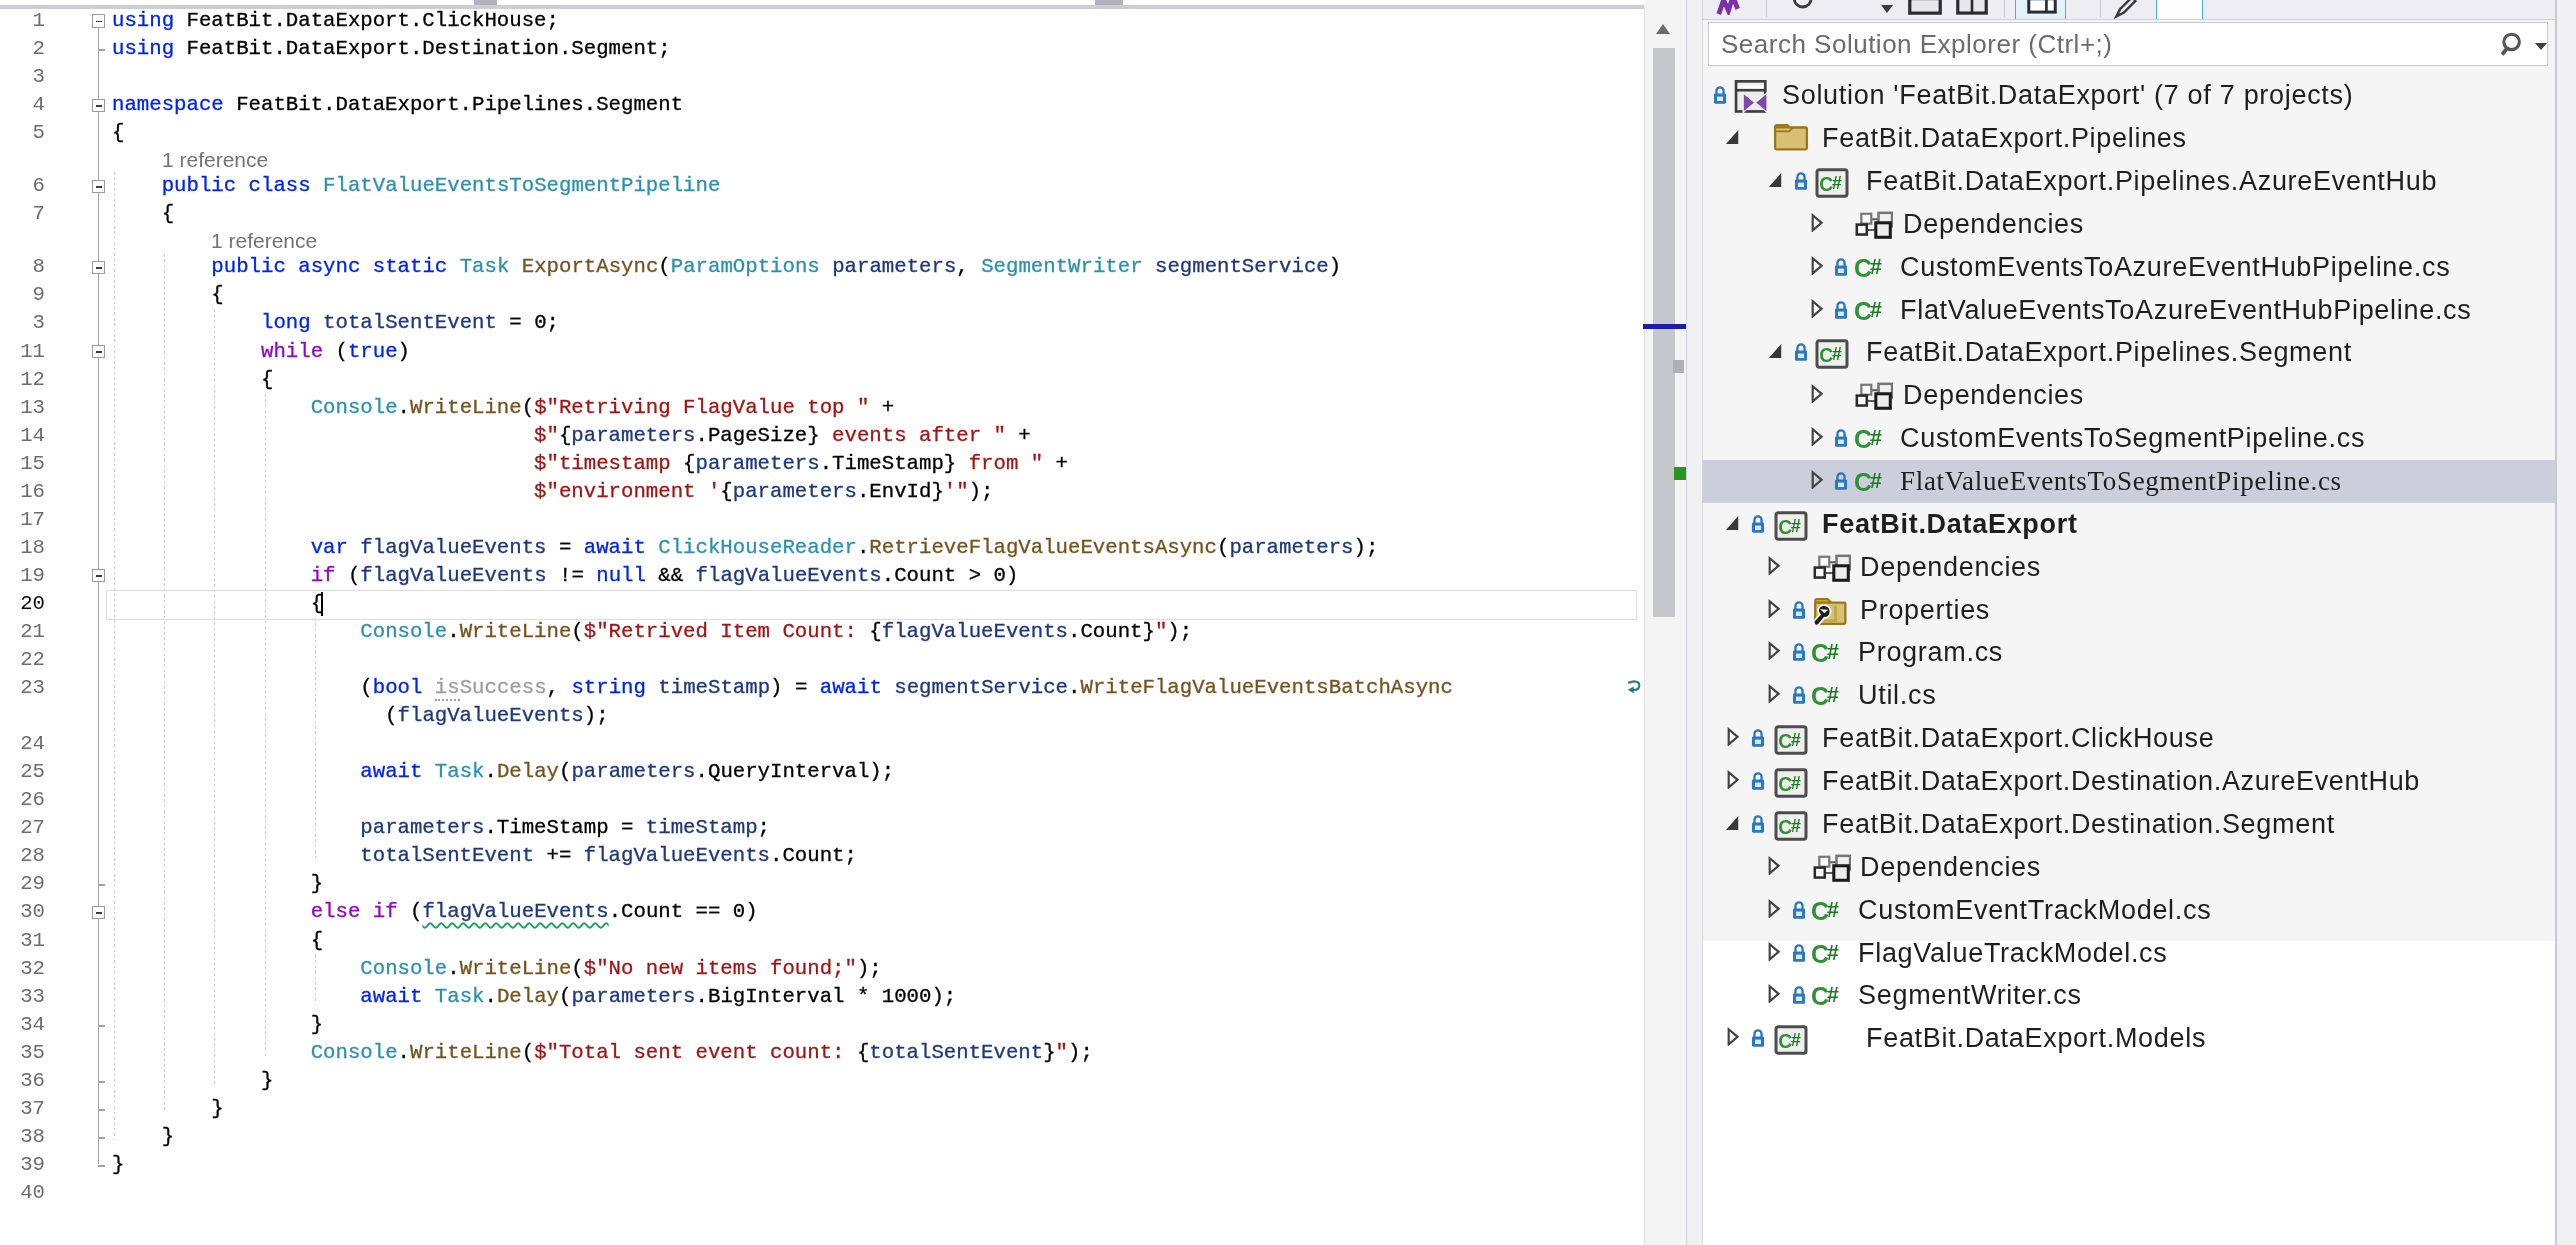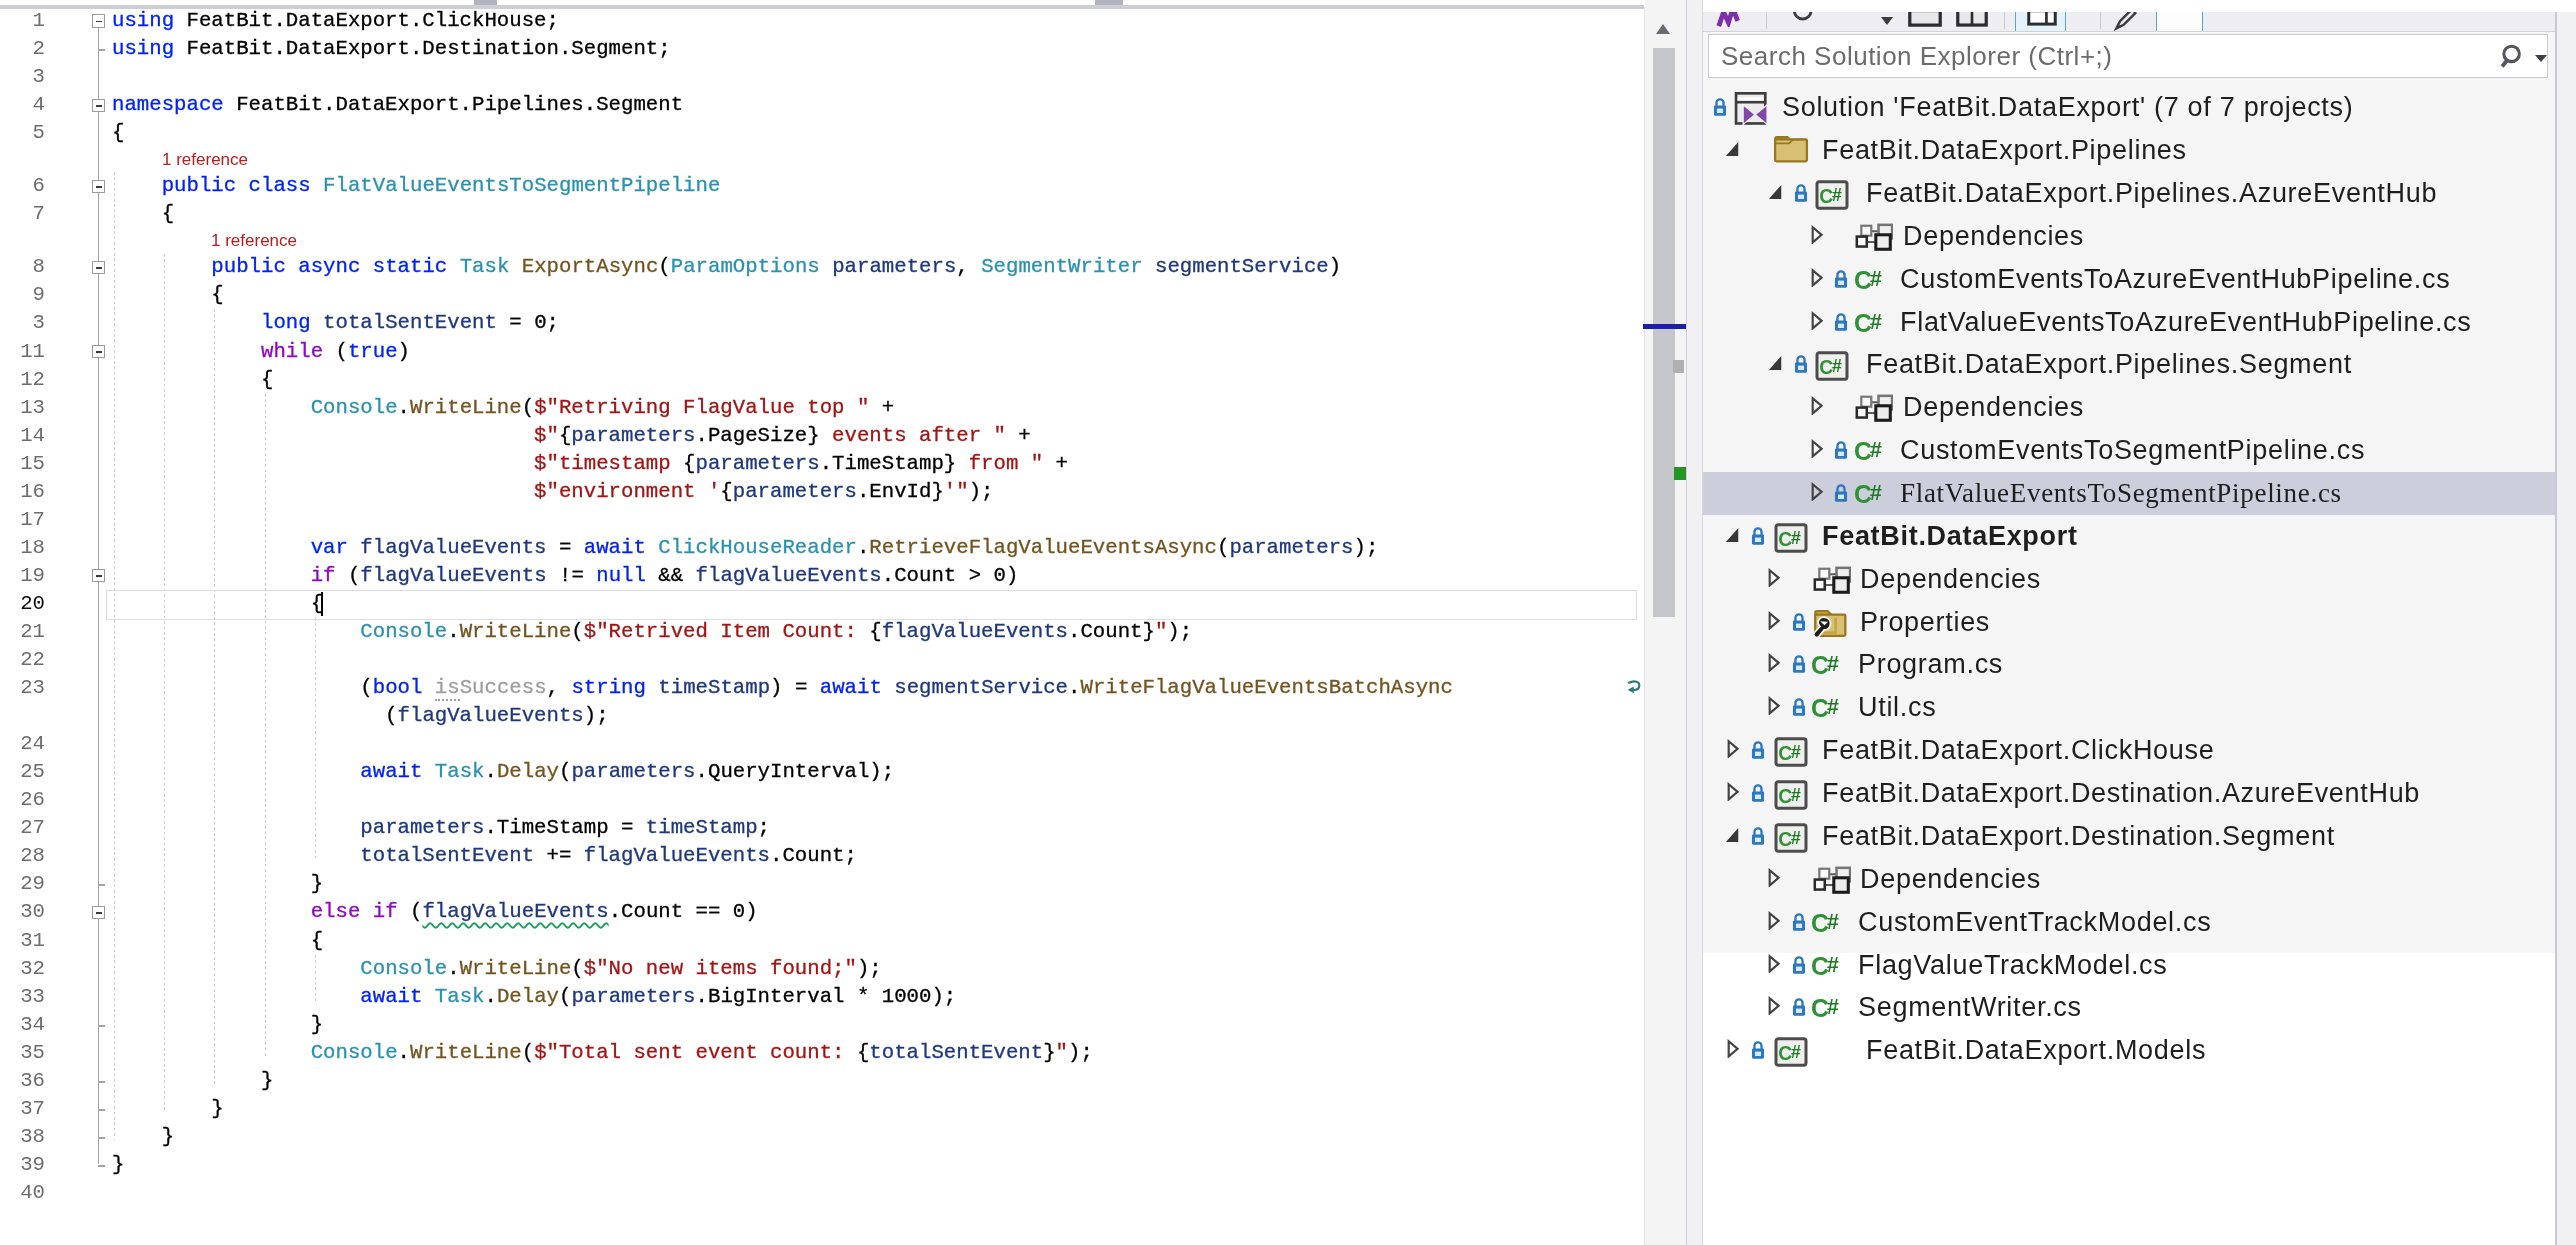--- a/index.html
+++ b/index.html
@@ -1,21 +1,21 @@
 <!DOCTYPE html>
 <html style="font-size:14.3px"><head><meta charset="utf-8"><style>
 *{margin:0;padding:0;box-sizing:border-box}
 html,body{width:2576px;height:1245px;background:#fff;overflow:hidden}
 #root{position:relative;width:2576px;height:1245px;font-family:"Liberation Sans",sans-serif;background:#fff}
 
 #ed{position:absolute;left:0;top:0;width:1644px;height:1245px;background:#fff;overflow:hidden}
 .cr{position:absolute;left:112px;white-space:pre;font-family:"Liberation Mono",monospace;font-size:20.7px;line-height:28px;height:28px;color:#010101;-webkit-text-stroke:0.3px}
 .num{position:absolute;left:0;width:45px;text-align:right;font-family:"Liberation Mono",monospace;font-size:20.7px;line-height:28px;color:#6d6d6d;font-weight:normal}
 .num.cur{color:#0a0a0a}
-.clr{position:absolute;font-size:17px;line-height:25px;color:#b91c1c}
+.clr{position:absolute;font-size:21px;line-height:25px;color:#737373}
 i,b{font-style:normal}
 .k{color:#0023f5} .c{color:#8f08c4} .t{color:#2b91af} .m{color:#74531f} .s{color:#a31515} .v{color:#1f377f}
 .fd{color:#9e9e9e} .dt{border-bottom:2.7px dotted #9e9e9e;font-weight:normal}
 .sq{text-decoration:underline wavy #19a05c 1.8px;text-underline-offset:4.5px}
 .ig{position:absolute;width:0.9px;background-image:repeating-linear-gradient(to bottom,#cdcdcd 0 2.7px,transparent 2.7px 5.4px)}
 .oline{position:absolute;width:0.9px;background:#a3a3a3}
 .fbox{position:absolute;left:92px;width:13.4px;height:13.4px;background:#fff;border:0.9px solid #9b9b9b}
 .fbox span{position:absolute;left:2.7px;top:5.4px;width:6.3px;height:1.4px;background:#3c3c3c}
 .ftick{position:absolute;left:98px;width:7.1px;height:1.8px;background:#a3a3a3}
 
@@ -27,21 +27,21 @@
 #sbborder{position:absolute;left:1644px;top:7.1px;width:0.9px;height:1238px;background:#e2e2e6}
 #sbtrack{position:absolute;left:1645px;top:0;width:41px;height:1245px;background:#f4f4f5}
 #sbthumb{position:absolute;left:1653px;top:48px;width:22px;height:569px;background:#c6c7cb}
 #sbmark-caret{position:absolute;left:1643px;top:324px;width:43px;height:4.5px;background:#1d1dad}
 #sbmark-gray{position:absolute;left:1673px;top:360px;width:10.7px;height:13.4px;background:#b0b0b4}
 #sbmark-green{position:absolute;left:1674px;top:467px;width:11.6px;height:13.4px;background:#259623}
 #sbarrow{position:absolute;left:1656px;top:24px;width:0;height:0;border-left:7.1px solid transparent;border-right:7.1px solid transparent;border-bottom:10.7px solid #6a6a75}
 
 #split{position:absolute;left:1686px;top:0;width:17px;height:1245px;background:#f1f1f3;border-left:1.8px solid #cfcfd8;border-right:0.9px solid #d6d6dd}
 
-#panel{position:absolute;left:1703px;top:12px;width:873px;height:941px;background:#f5f5f6}
+#panel{position:absolute;left:1703px;top:0;width:873px;height:941px;background:#f5f5f6}
 #ptoolbar{position:absolute;left:0;top:0;width:873px;height:19.7px;background:#eeeef2;border-bottom:0.9px solid #d2d2d9;overflow:hidden}
 .vsep{position:absolute;top:0;width:0.9px;height:17px;background:#c8c8d0}
 #searchbox{position:absolute;left:5.4px;top:22px;width:840px;height:44px;background:#fff;border:0.9px solid #c9c9d2}
 #searchbox span{position:absolute;left:11.6px;top:0;line-height:42px;font-size:26px;letter-spacing:0.5px;color:#6b6b6b}
 .trow{position:absolute;left:0;width:852px;height:43px;font-size:27px;letter-spacing:0.7px;color:#1e1e1e}
 .trow.sel{background:#cccedb}
 .ab{position:absolute} .ab svg{display:block}
 #tree{position:absolute;left:0;top:0;width:873px;height:1245px}
 #pborder{position:absolute;left:852px;top:0;width:1.8px;height:1245px;background:#c9c9d4;z-index:5}
 #pgutter{position:absolute;left:854px;top:0;width:19px;height:1245px;background:#f1f1f3;z-index:5}

